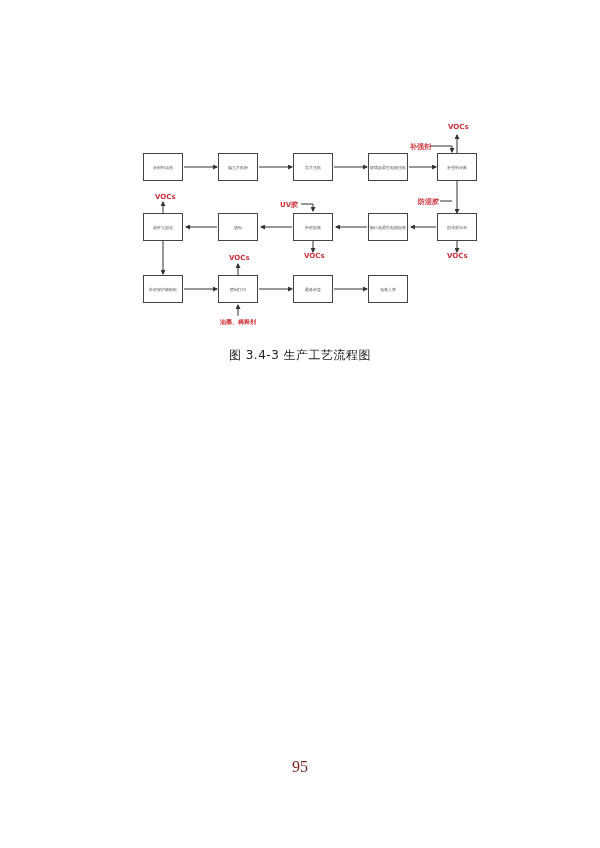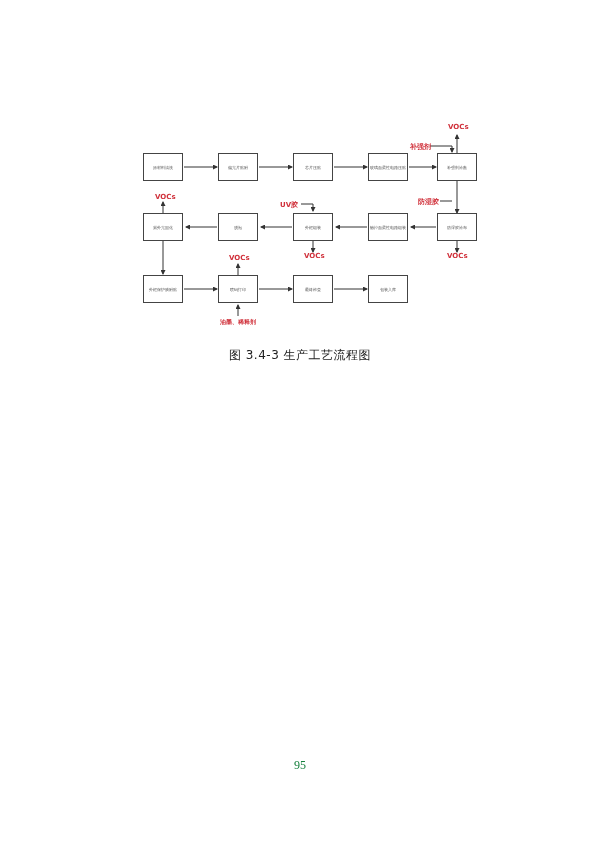--- a/index.html
+++ b/index.html
@@ -5,21 +5,21 @@
   html, body { margin:0; padding:0; background:#ffffff; }
   body { width:600px; height:848px; position:relative; overflow:hidden; font-family:"DejaVu Sans", sans-serif; }
   .fig { position:absolute; left:0; top:0; width:595px; height:340px; }
   .box { position:absolute; border:1px solid #444; background:#fff; width:40px; height:28px;
          display:flex; align-items:center; justify-content:center; text-align:center;
          font-size:4px; line-height:5px; color:#555; box-sizing:border-box; padding:1px; }
   .red { position:absolute; color:#d0303a; font-weight:bold; font-size:7px; white-space:nowrap; }
   .red.sm { font-size:6px; }
   svg.lines { position:absolute; left:0; top:0; }
   .caption { position:absolute; left:0; width:600px; top:347px; text-align:center; font-size:12px; color:#222; letter-spacing:0.5px; }
-  .pagenum { position:absolute; left:0; width:600px; top:758px; text-align:center; font-family:"Liberation Serif", serif; font-size:12px; color:#15803d; }
+  .pagenum { position:absolute; left:0; width:600px; top:758px; text-align:center; font-family:"Liberation Serif", serif; font-size:16px; color:#7f1d1d; }
 </style>
 </head>
 <body>
 
 <div class="fig">
   <svg class="lines" width="600" height="340">
     <defs>
       <marker id="ah" markerWidth="5" markerHeight="5" refX="4" refY="2.5" orient="auto">
         <path d="M0,0 L5,2.5 L0,5 z" fill="#333"></path>
       </marker>

